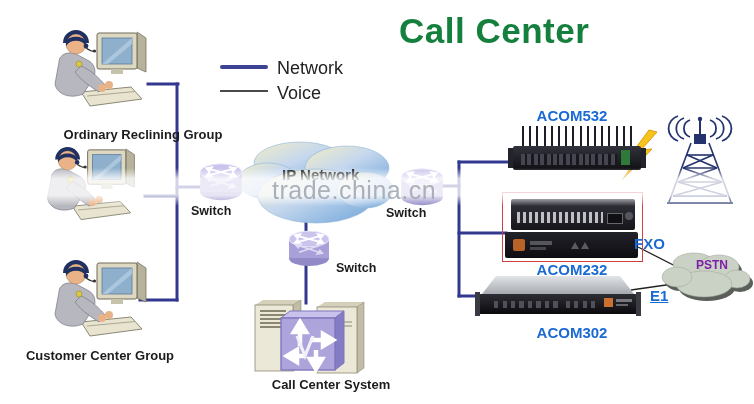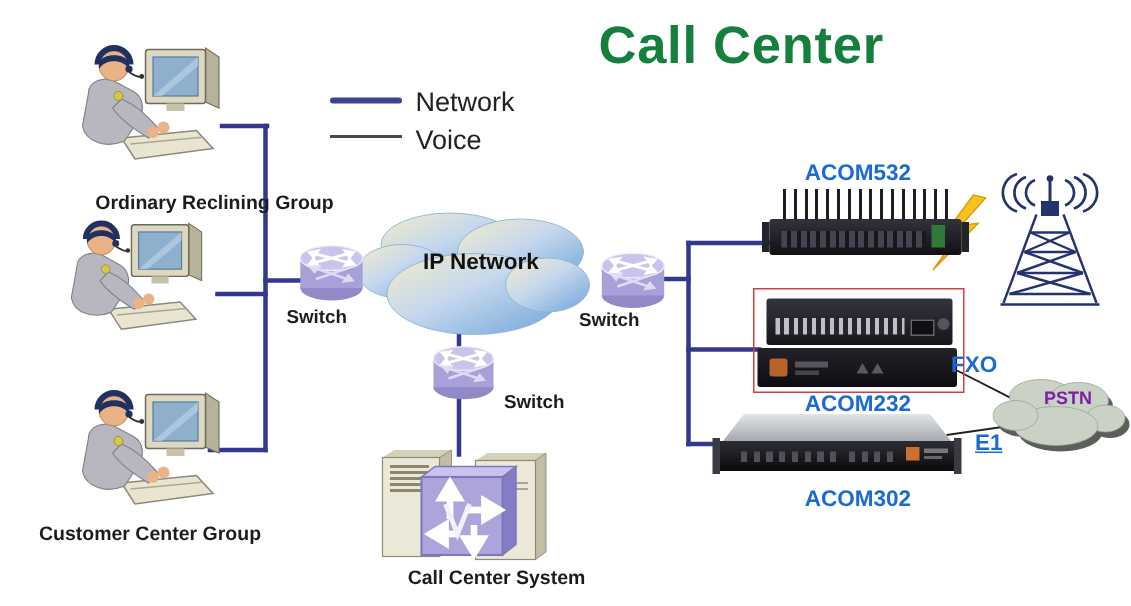--- a/index.html
+++ b/index.html
@@ -292,14 +292,17 @@
   <div class="lbl group-lbl" style="left:268px;top:377px;width:126px;">Call Center System</div>
 
   <div class="lbl dev-lbl" style="left:512px;top:107px;">ACOM532</div>
   <div class="lbl dev-lbl" style="left:512px;top:261px;">ACOM232</div>
   <div class="lbl dev-lbl" style="left:512px;top:324px;">ACOM302</div>
 
   <div class="lbl port-lbl" style="left:634px;top:235px;">FXO</div>
   <div class="lbl port-lbl" style="left:650px;top:287px;text-decoration:underline;">E1</div>
   <div class="lbl pstn-lbl" style="left:684px;top:258px;width:44px;text-align:right;">PSTN</div>
 
+  <div class="watermark-band">
+    <div class="watermark-txt">trade.china.cn</div>
+  </div>
 
 </div>
 
 </body></html>

